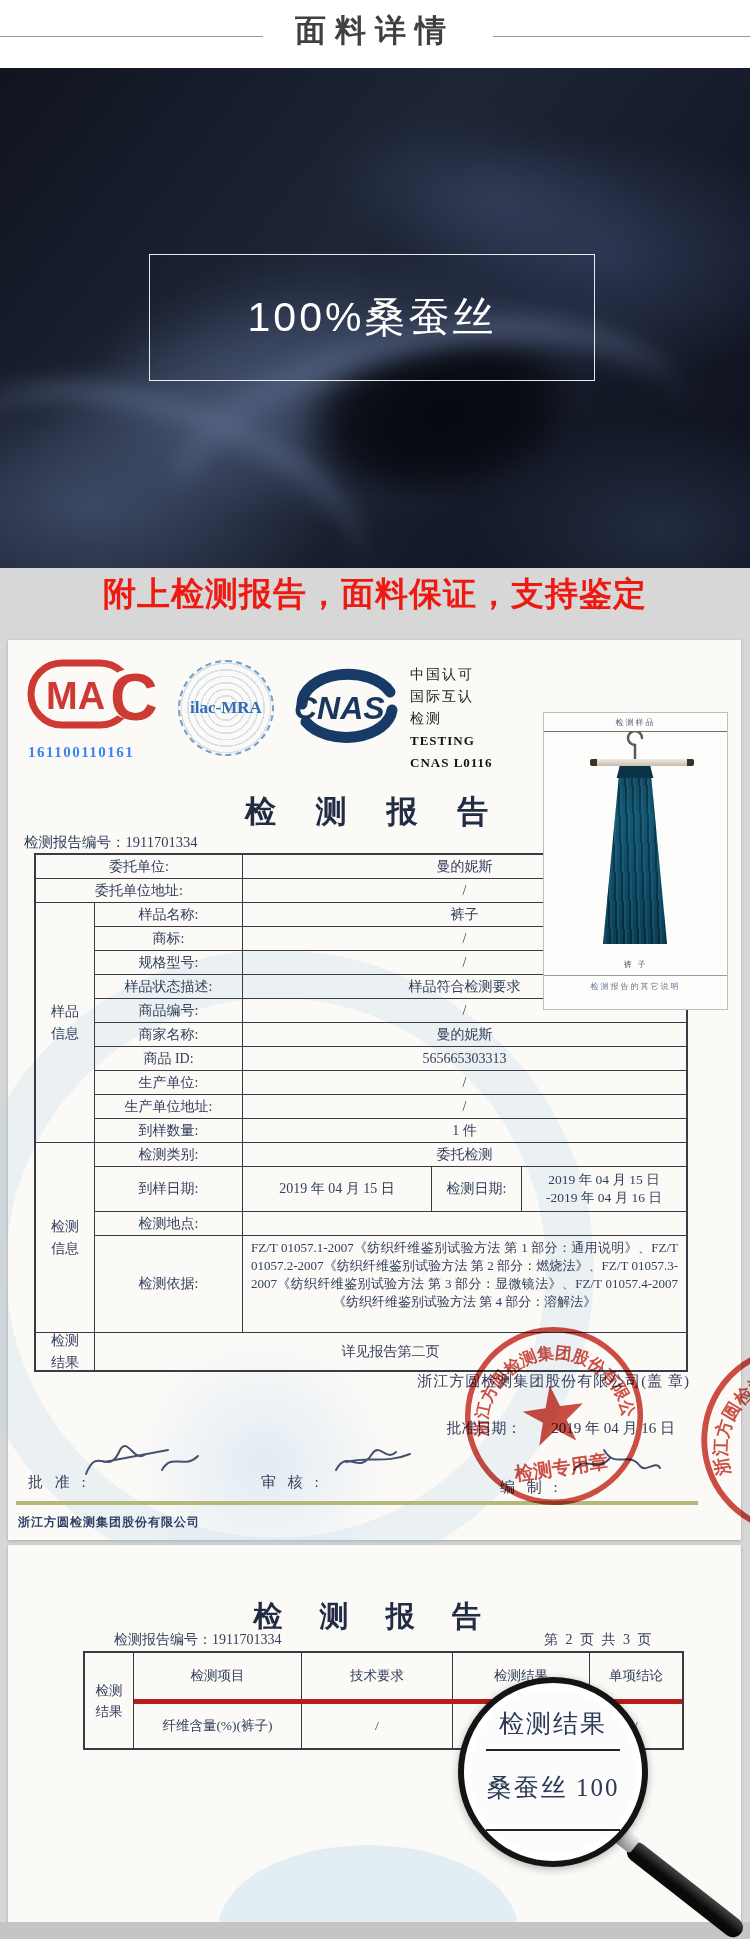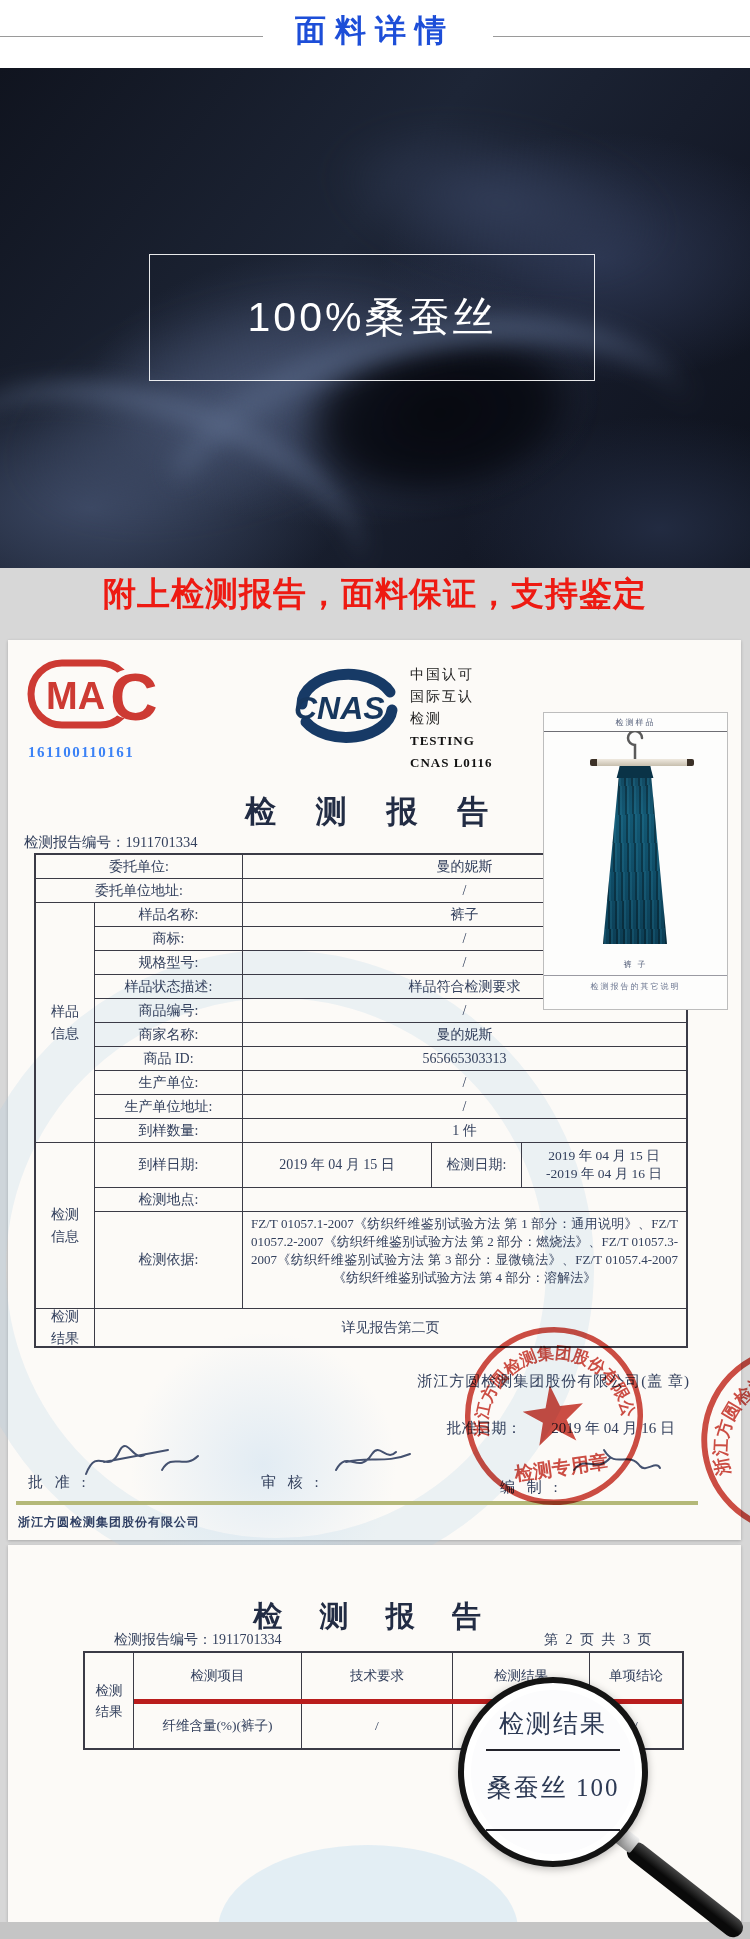--- a/index.html
+++ b/index.html
@@ -4,21 +4,21 @@
 <style>
   html,body{margin:0;padding:0;background:#9e9e9e;}
   .stage{position:relative;width:750px;height:1939px;margin:0 auto;background:#d7d7d7;
          overflow:hidden;font-family:"Liberation Sans",sans-serif;}
   .abs{position:absolute;}
 
   
   .hdr{left:0;top:0;width:750px;height:68px;background:#ffffff;}
   .hdr-line{top:36px;height:1px;background:#9a9a9a;}
   .hdr-title{left:0;top:10px;width:750px;text-align:center;font-size:31px;font-weight:700;
-             color:#1d4ed8;letter-spacing:9px;}
+             color:#404040;letter-spacing:9px;}
 
   
   .fabric{left:0;top:68px;width:750px;height:500px;overflow:hidden;
     background:
       radial-gradient(55% 45% at 46% 64%, #39445f 0%, rgba(57,68,95,0) 62%),
       radial-gradient(42% 36% at 80% 38%, #2b3550 0%, rgba(43,53,80,0) 70%),
       radial-gradient(58% 42% at 12% 88%, #3b4762 0%, rgba(59,71,98,0) 58%),
       radial-gradient(40% 34% at 88% 92%, #222b41 0%, rgba(34,43,65,0) 66%),
       linear-gradient(128deg,#10141f 0%,#1d2536 42%,#141927 74%,#0d111b 100%);}
   .fold{border-radius:50%;filter:blur(14px);}
@@ -163,20 +163,23 @@
     <div class="abs wm wm-disc"></div>
 
     <svg class="abs" style="left:18px;top:14px;" width="150" height="90" viewBox="0 0 150 90">
       <rect x="5" y="9" width="100" height="62" rx="31" fill="none" stroke="#cd3a33" stroke-width="7"></rect>
       <circle cx="104" cy="40" r="25" fill="#fcfaf7"></circle>
       <text x="20" y="55" font-family="Liberation Sans,sans-serif" font-size="38" font-weight="800" fill="#cd3a33">MA</text>
       <text x="84" y="66" font-family="Liberation Sans,sans-serif" font-size="66" font-weight="800" fill="#cd3a33">C</text>
     </svg>
     <div class="abs cma-num">161100110161</div>
 
+    <div class="abs ilac">
+      <span>ilac-MRA</span>
+    </div>
 
     <svg class="abs" style="left:282px;top:26px;" width="114" height="80" viewBox="0 0 114 80">
       <path d="M12,38 A46,30 0 0 1 100,26" fill="none" stroke="#173a66" stroke-width="11" stroke-linecap="round"></path>
       <path d="M102,44 A46,30 0 0 1 16,56" fill="none" stroke="#173a66" stroke-width="11" stroke-linecap="round"></path>
       <text x="4" y="53" font-family="Liberation Sans,sans-serif" font-size="32" font-style="italic" font-weight="800" fill="#17375e">CNAS</text>
     </svg>
 
     <div class="abs acc">
       <div class="zh">中国认可</div>
       <div class="zh">国际互认</div>
@@ -248,20 +251,24 @@
             </div>
         </div>
       </div>
 
       <div class="sect">
         <div class="td gcell">
           <span>检测</span>
           <span>信息</span>
         </div>
         <div class="grows">
+          <div class="tr h23">
+              <div class="td c-lbl">检测类别:</div>
+              <div class="td c-val">委托检测</div>
+            </div>
           <div class="tr h44">
             <div class="td c-lbl">到样日期:</div>
             <div class="td c-dval">2019 年 04 月 15 日</div>
             <div class="td c-dlbl">检测日期:</div>
             <div class="td c-dval2">
               <span>2019 年 04 月 15 日</span>
               <span>-2019 年 04 月 16 日</span>
             </div>
           </div>
           <div class="tr h23">

